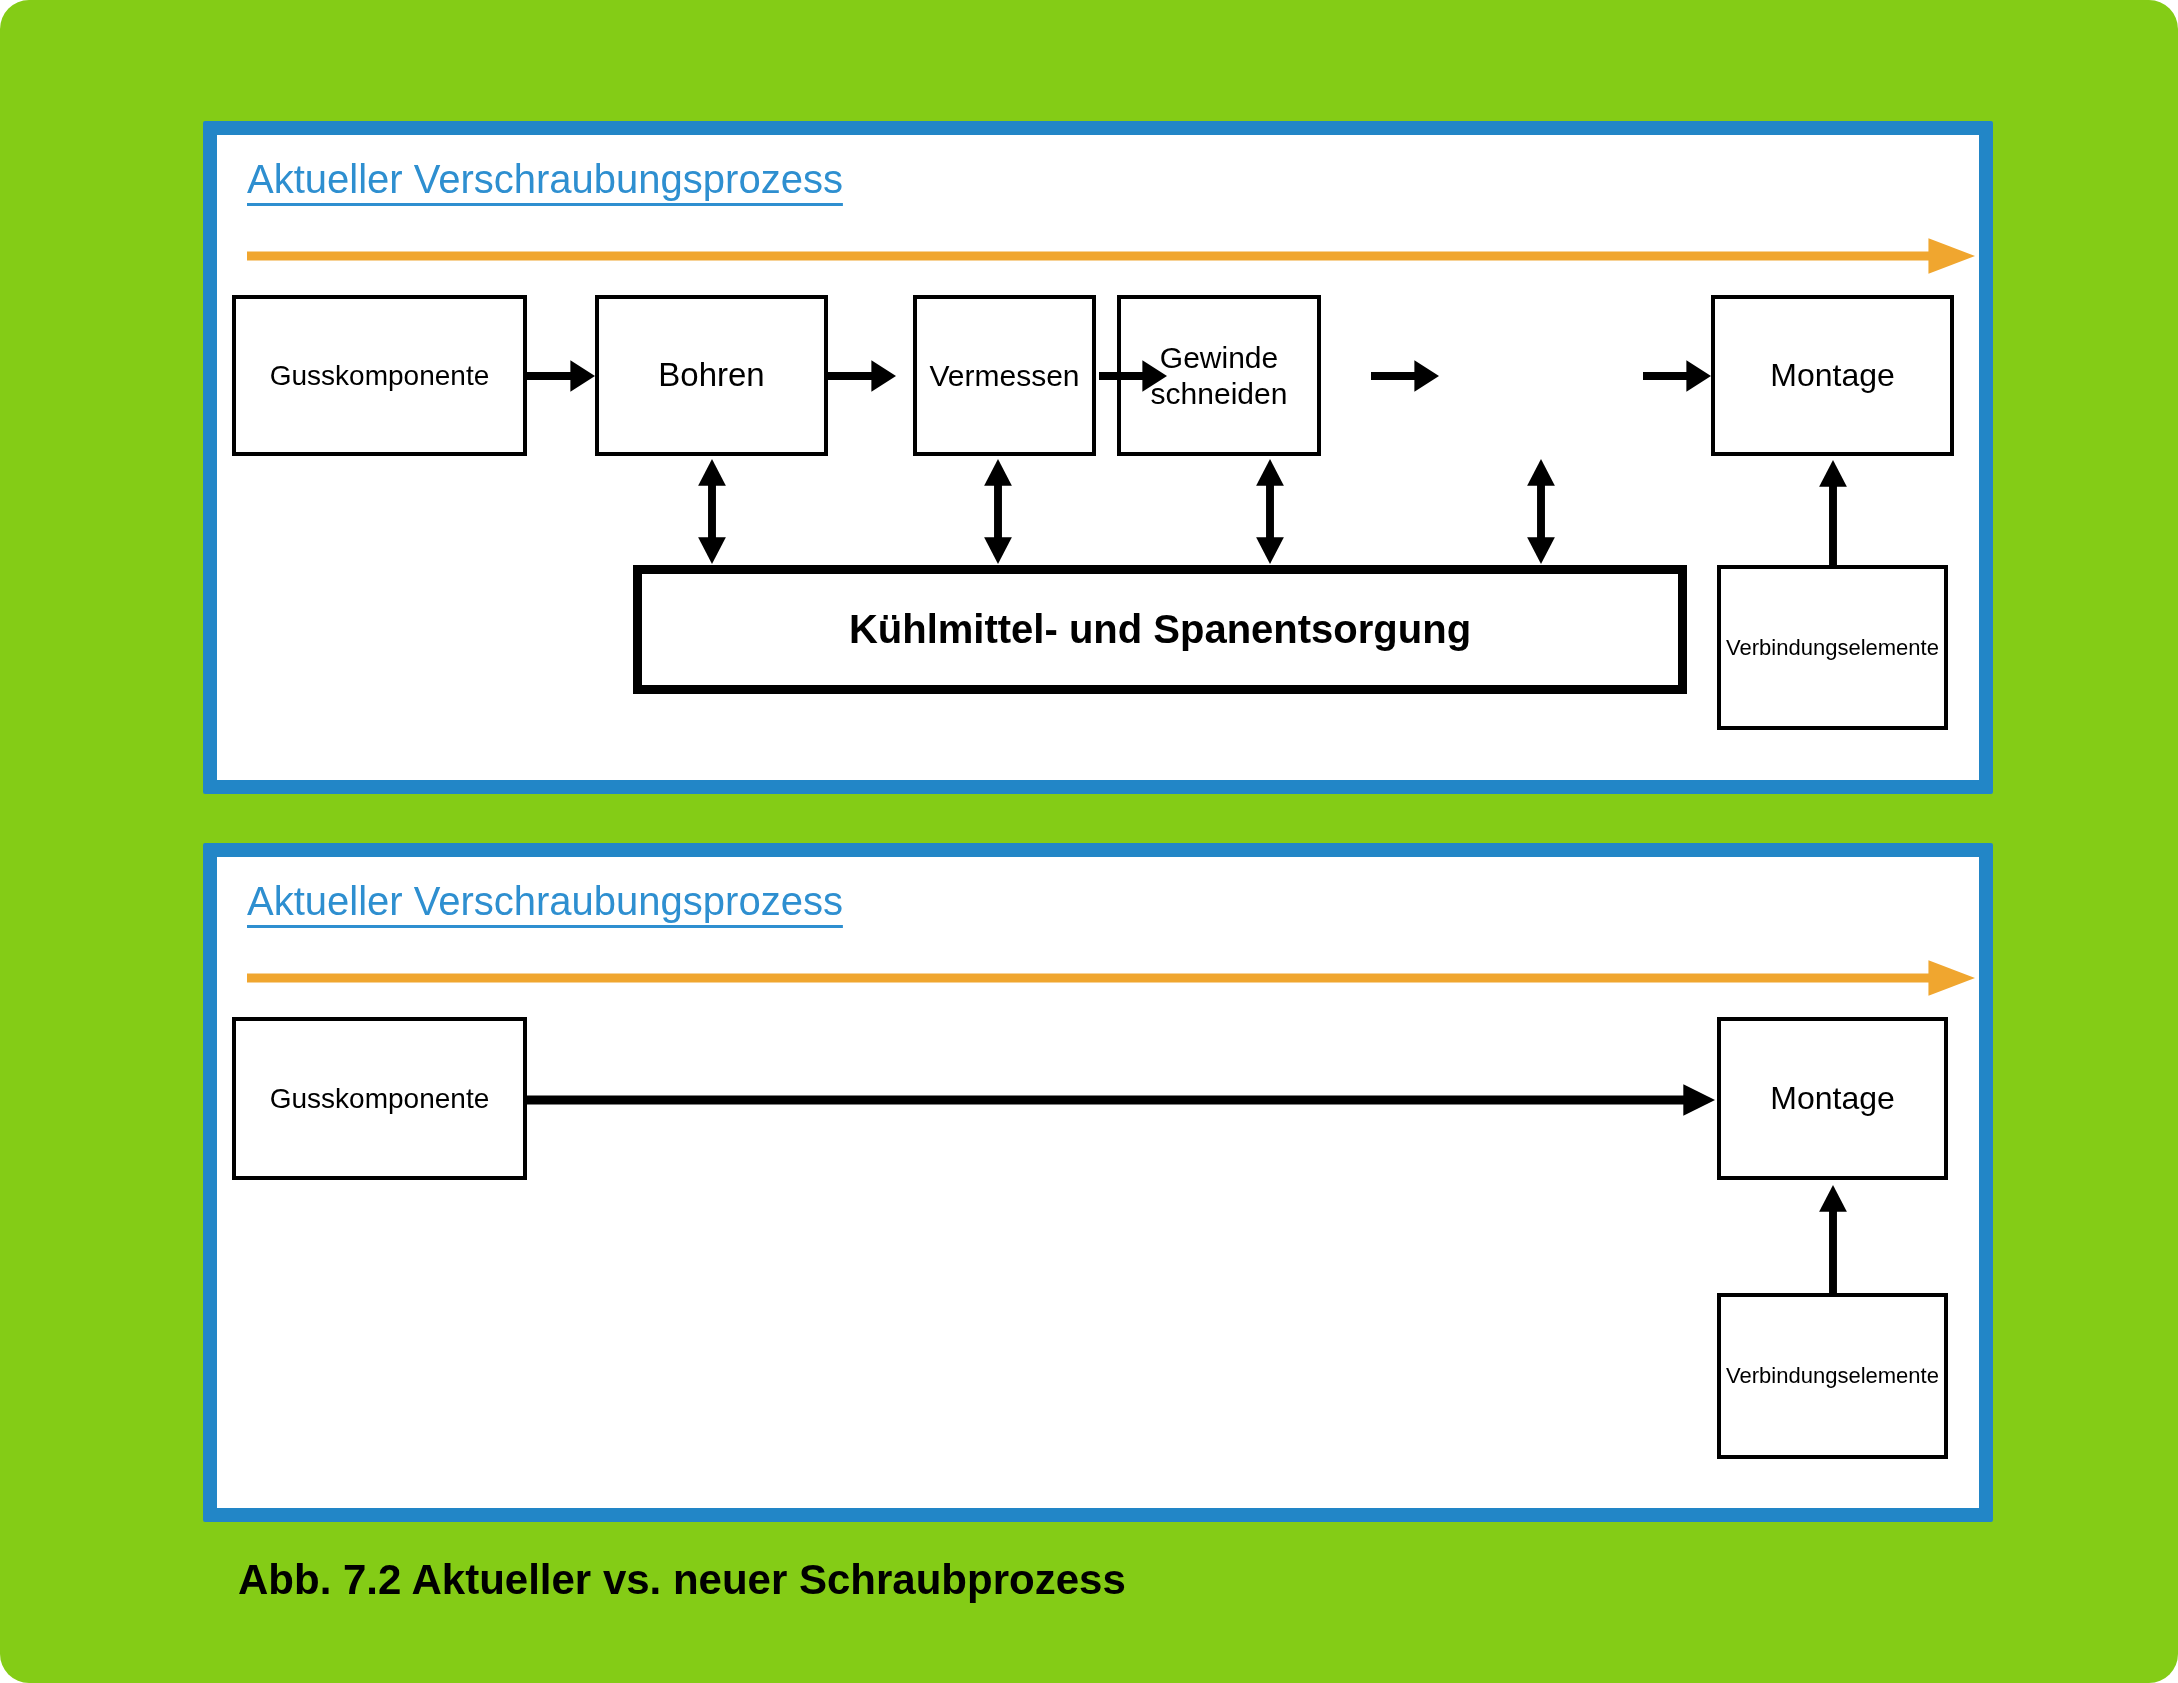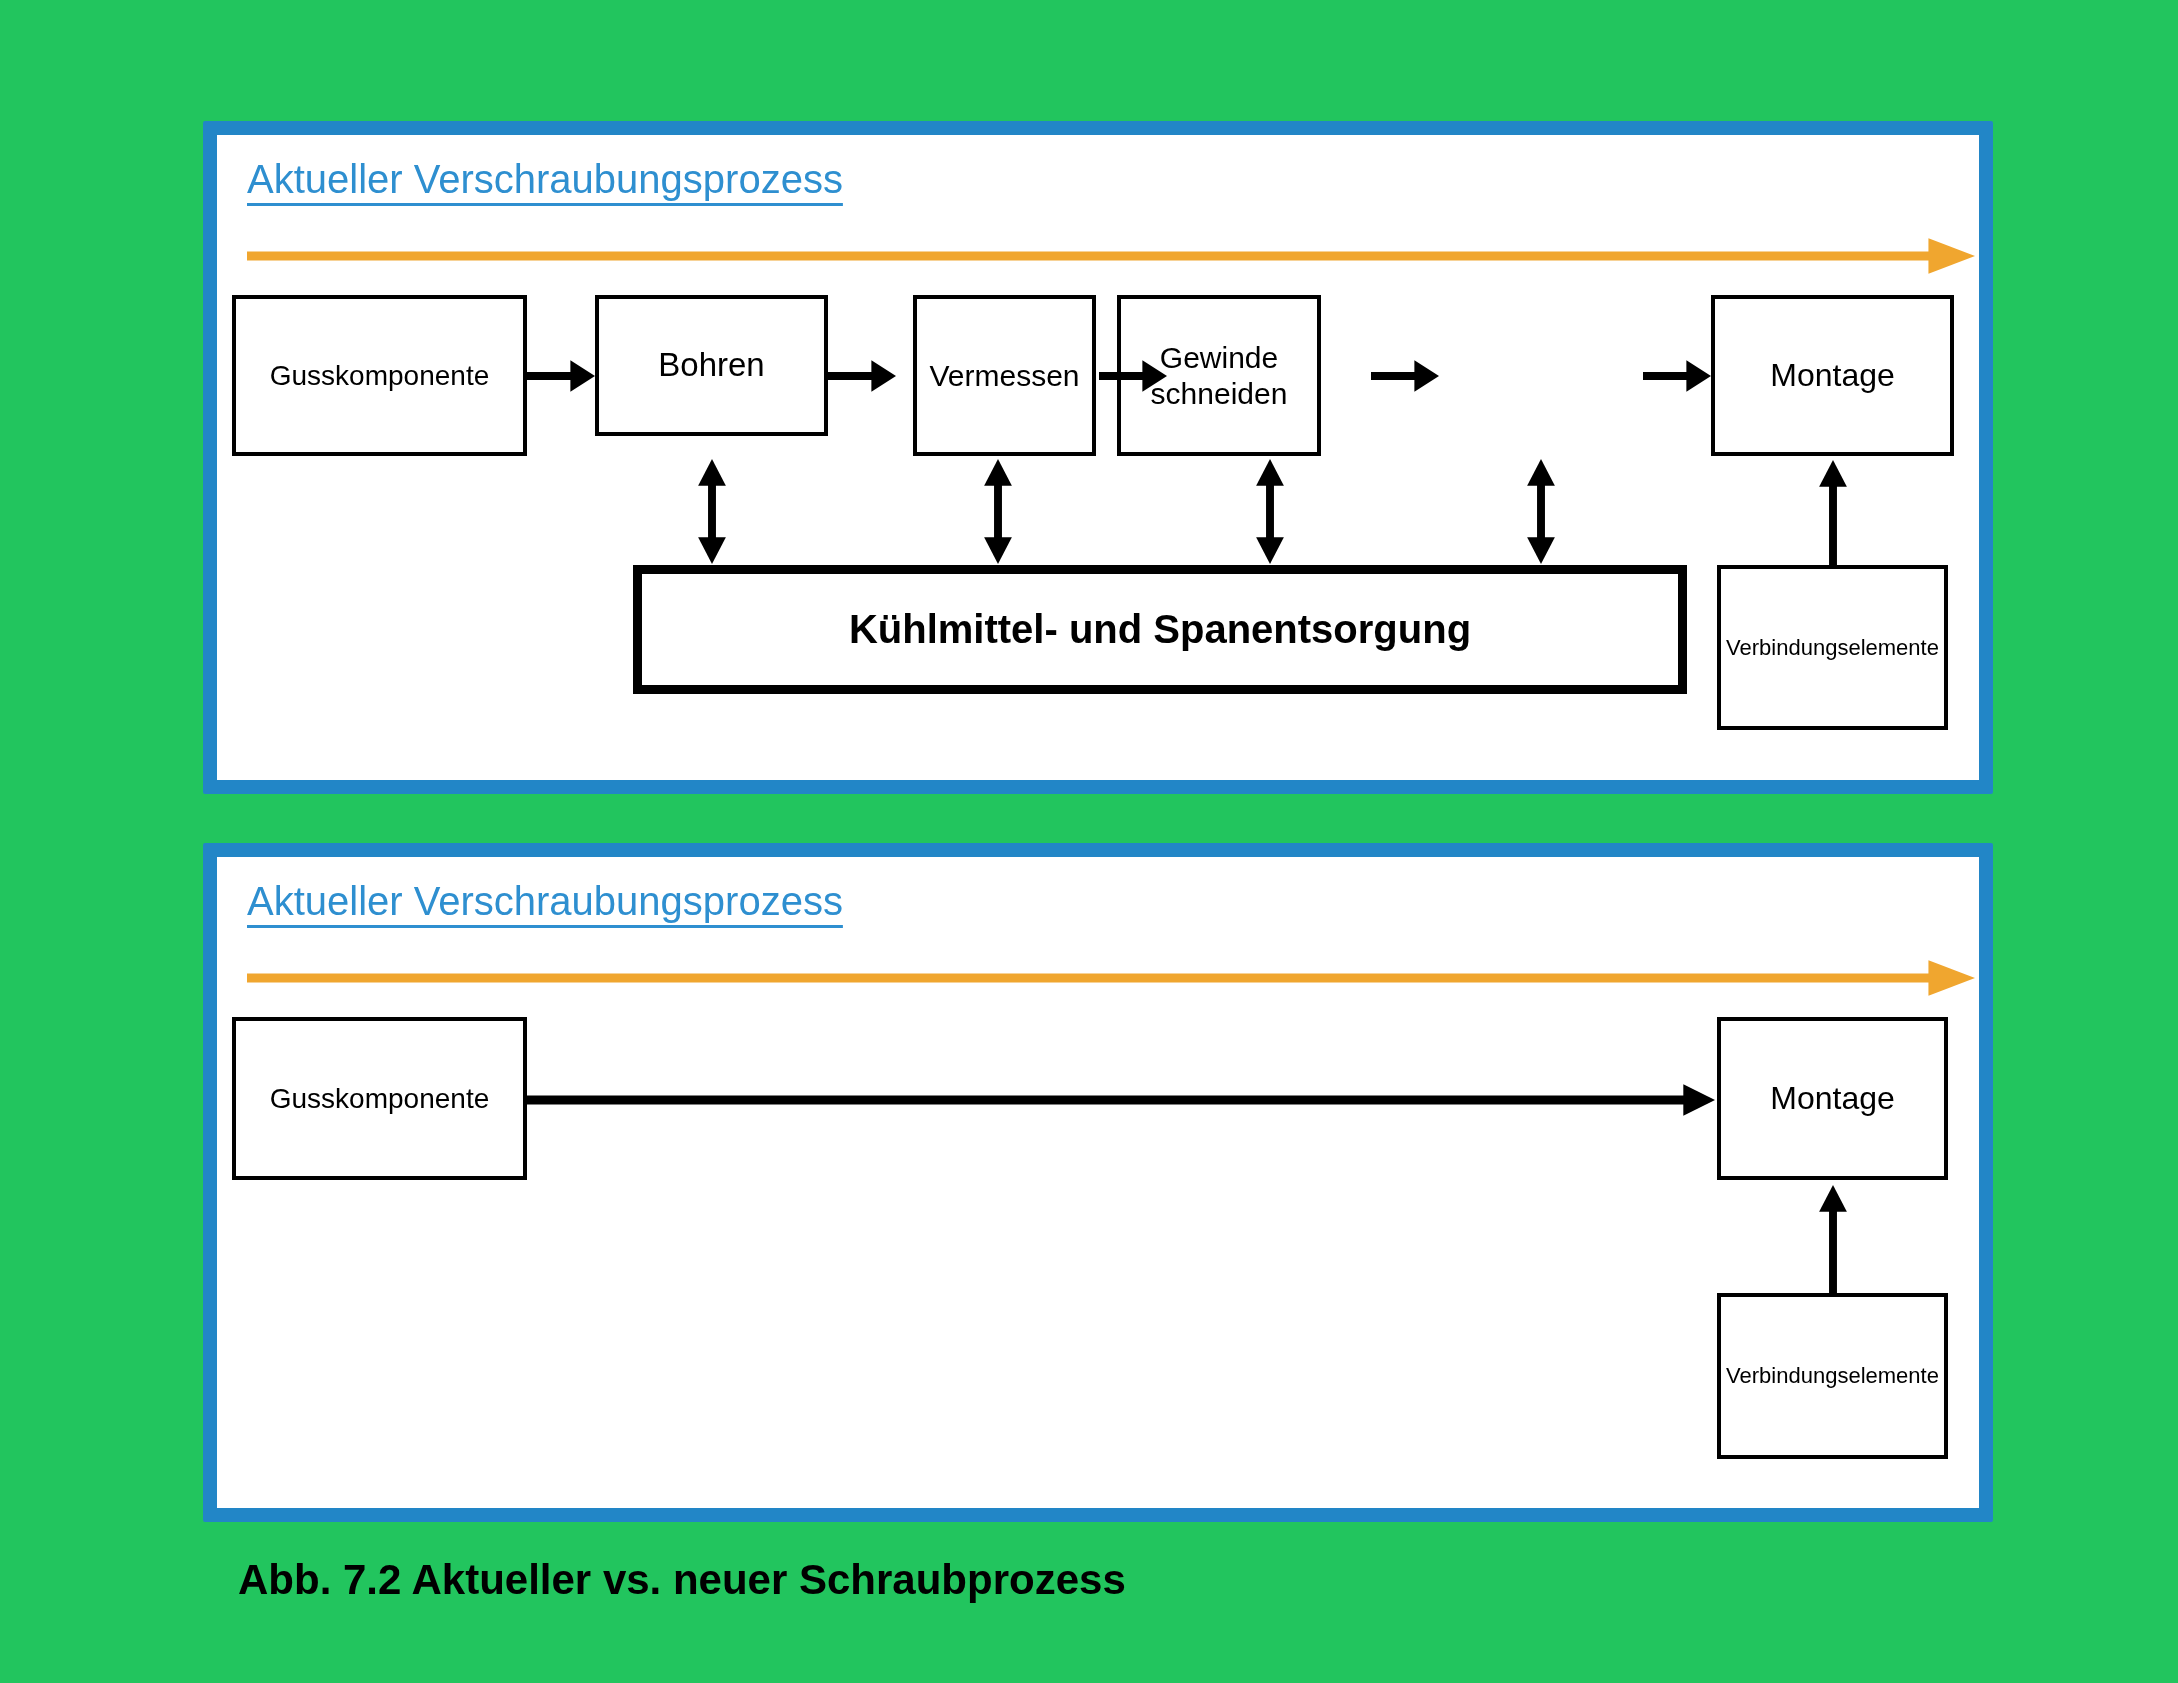--- a/index.html
+++ b/index.html
@@ -1,22 +1,23 @@
 <!DOCTYPE html>
 <html><head>
 <meta charset="utf-8">
 <style>
   html,body{margin:0;padding:0;background:#ffffff;}
   .stage{
     position:relative;
     width:2178px;height:1683px;
-    background:#22c55e;
+    background:#84cc16;
     font-family:"Liberation Sans", sans-serif;
     color:#000;
     overflow:hidden;
+    border-radius:29px;
   }
   .panel{
     position:absolute;
     left:203px;width:1762px;
     background:#ffffff;
     border:14px solid #2286c7;
     border-radius:2px;
   }
   .panel-top{top:121px;height:645px;}
   .panel-bottom{top:843px;height:651px;}
@@ -59,21 +60,21 @@
     <h2 class="panel-title">Aktueller Verschraubungsprozess</h2>
 
     <svg class="timeline-arrow" width="1729" height="40" viewBox="0 0 1746 40">
       <line x1="0" y1="20" x2="1700" y2="20" stroke="#f0a62f" stroke-width="9"></line>
       <polygon points="1698,2 1698,38 1745,20" fill="#f0a62f"></polygon>
     </svg>
 
     <div class="pbox" style="left:15px;top:160px;width:295px;height:161px;font-size:28px;">
       <span>Gusskomponente</span>
     </div>
-    <div class="pbox" style="left:378px;top:160px;width:233px;height:141px;font-size:33px;">
+    <div class="pbox" style="left:378px;top:160px;width:233px;height:161px;font-size:33px;">
       <span>Bohren</span>
     </div>
     <div class="pbox" style="left:696px;top:160px;width:183px;height:161px;font-size:30px;">
       <span>Vermessen</span>
     </div>
     <div class="pbox" style="left:900px;top:160px;width:204px;height:161px;font-size:30px;">
       <span>Gewinde schneiden</span>
     </div>
     <div class="pbox" style="left:1494px;top:160px;width:243px;height:161px;font-size:32px;">
       <span>Montage</span>

